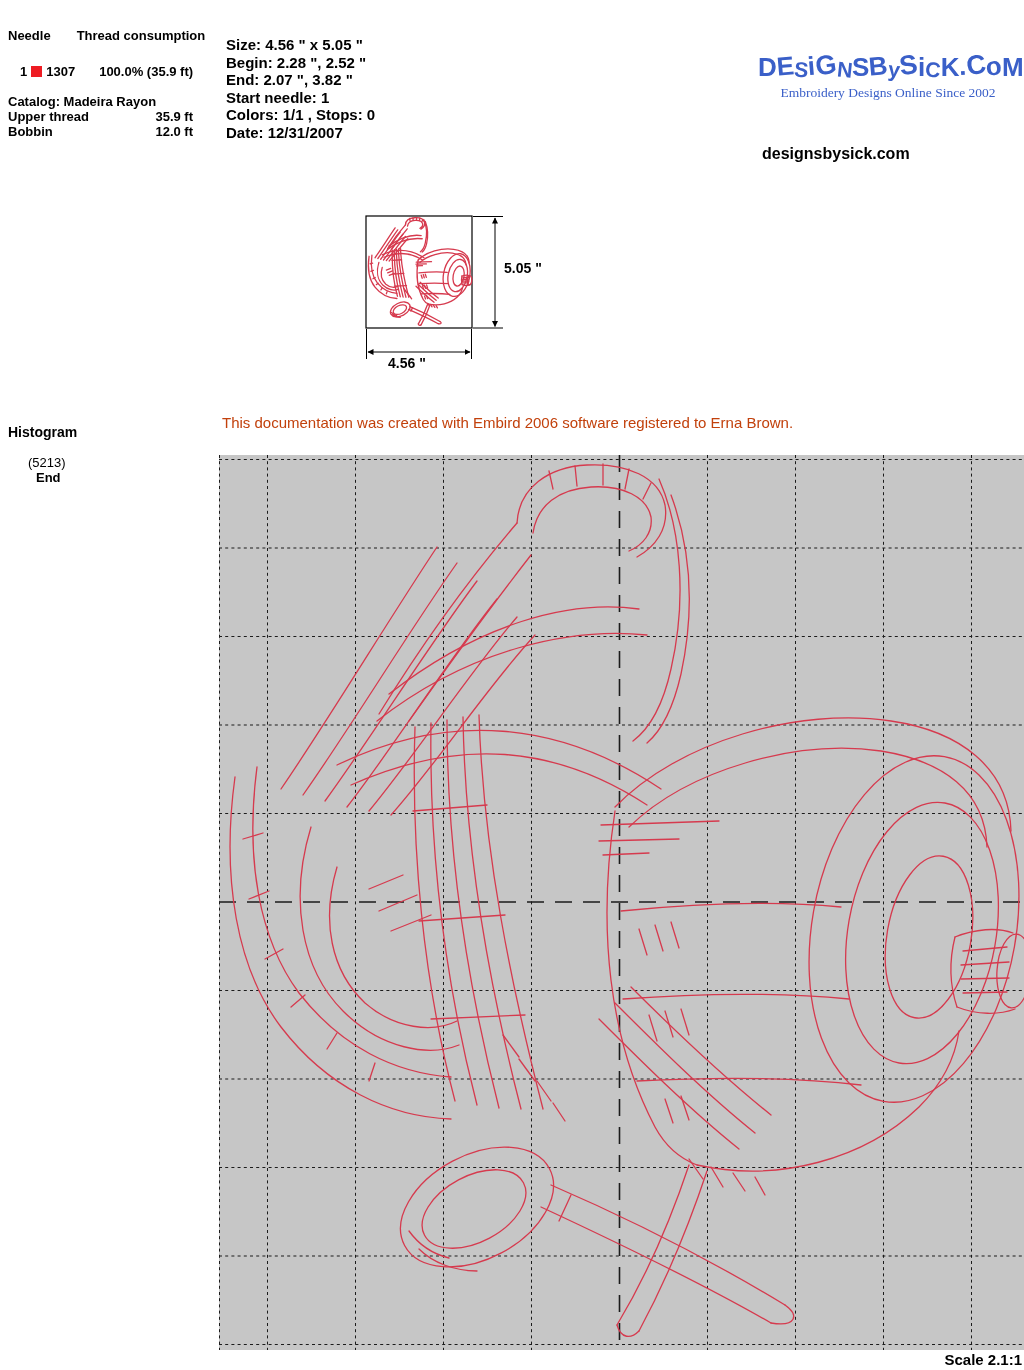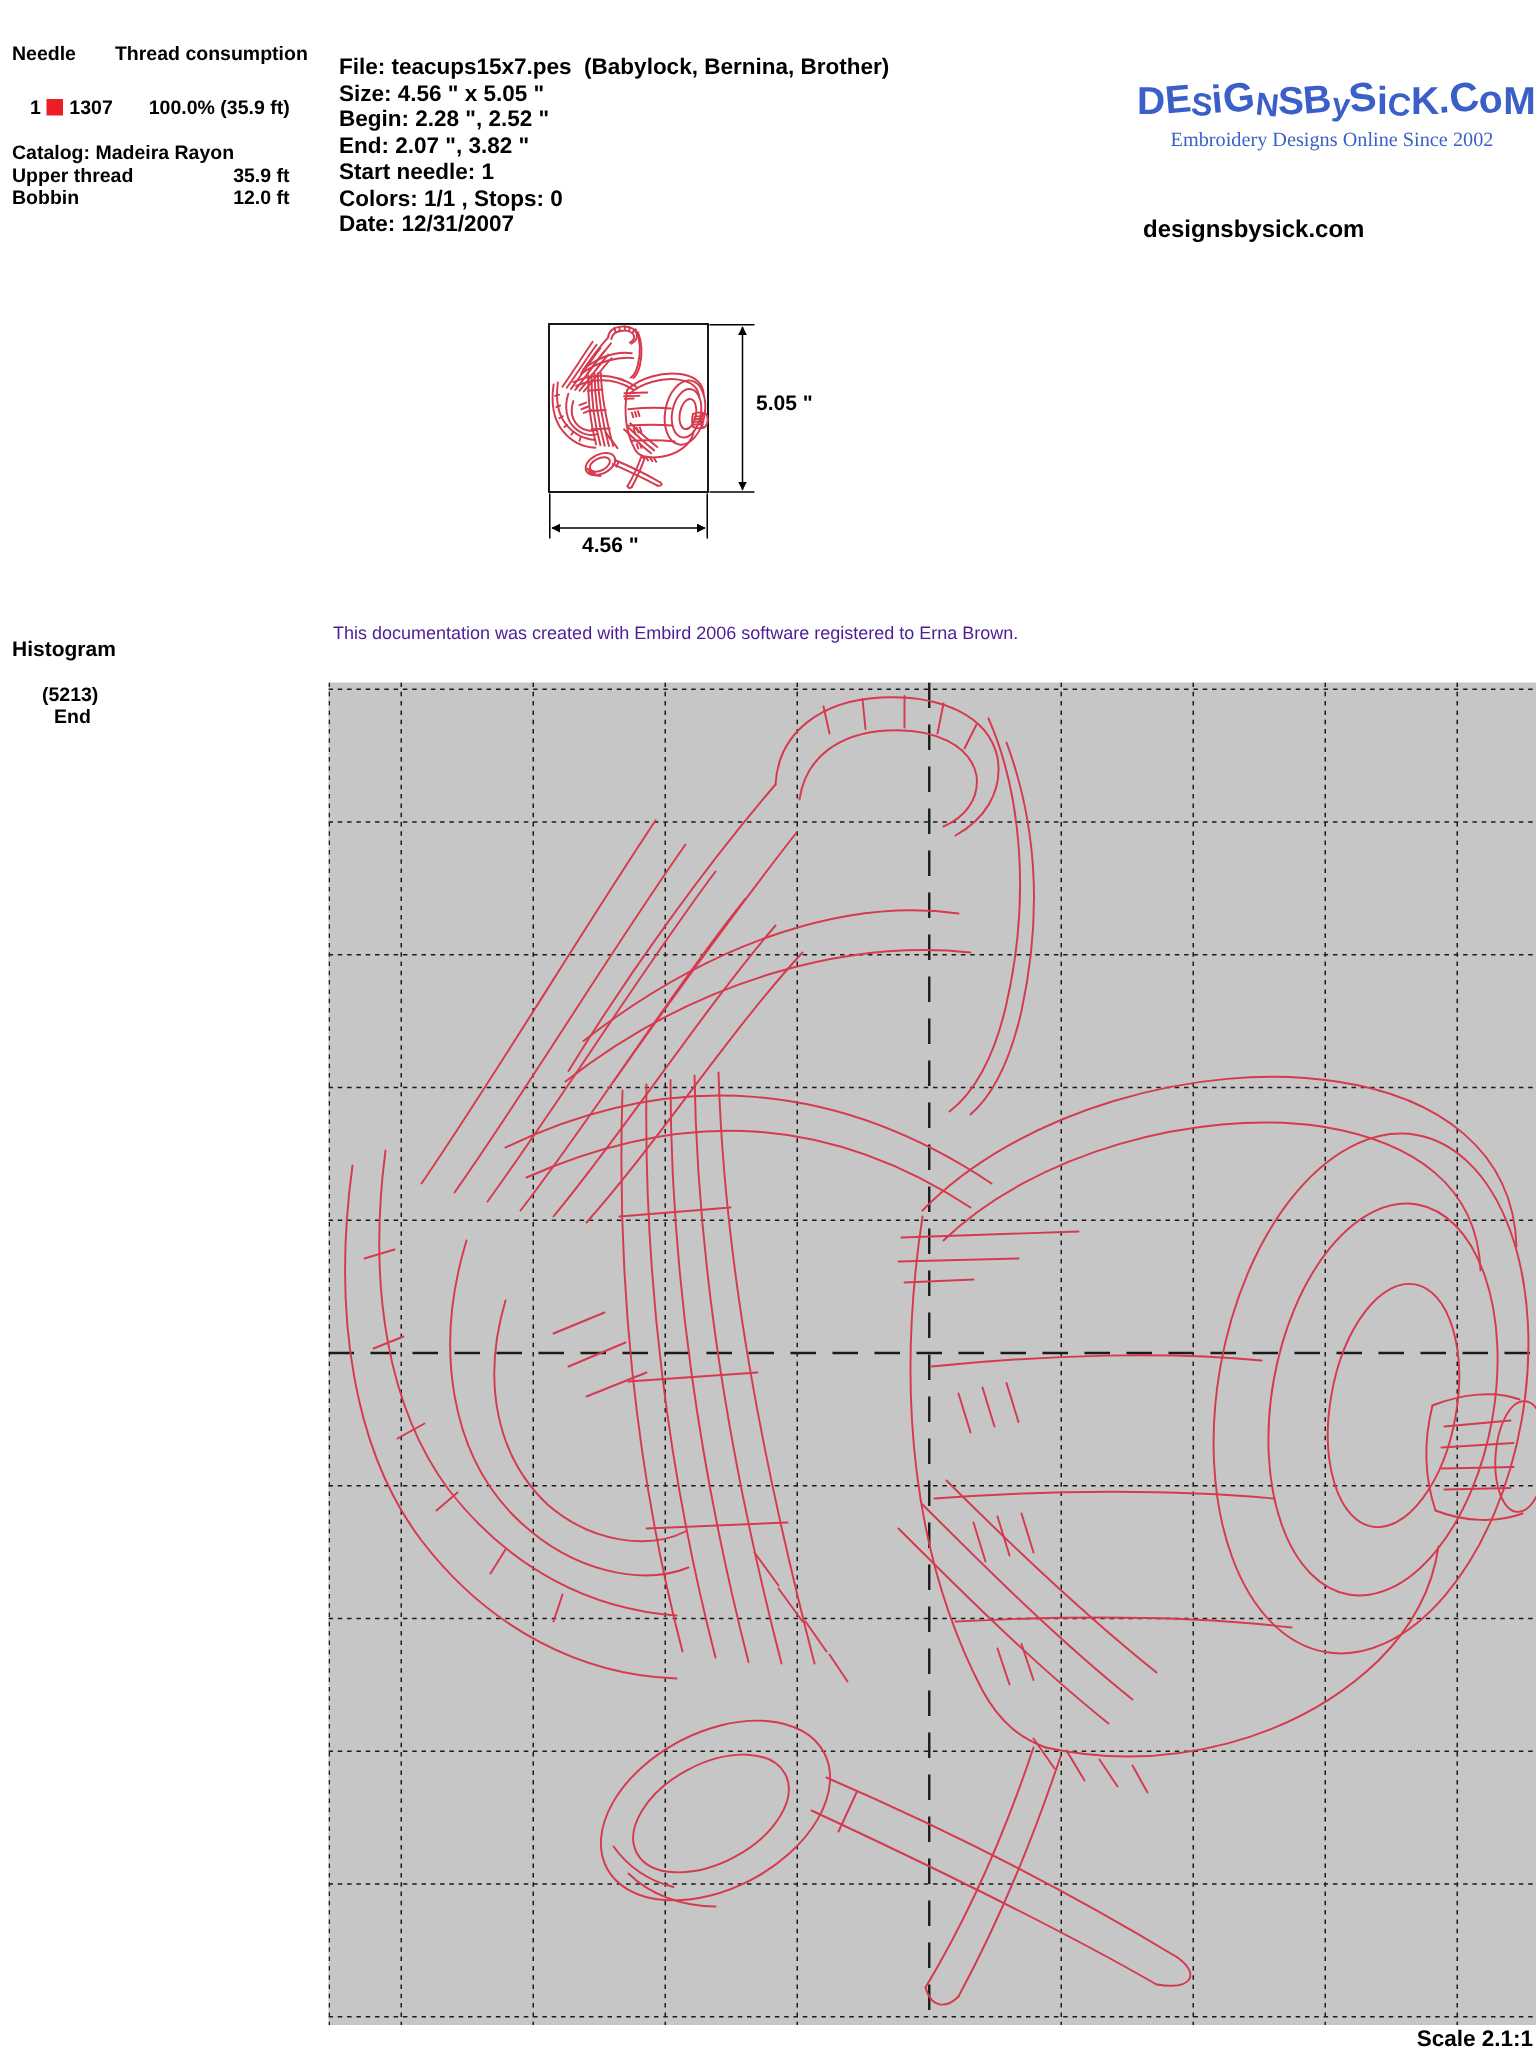--- a/index.html
+++ b/index.html
@@ -33,24 +33,24 @@
   .preview-wrap{position:absolute;left:365px;top:215px;width:230px;height:170px;}
   .preview-wrap svg{position:absolute;left:0;top:0;}
   .dim-label{position:absolute;font-size:14px;font-weight:bold;white-space:nowrap;}
   .dim-h-label{left:139px;top:45px;}
   .dim-w-label{left:23px;top:140px;}
   .dim{stroke:#000;stroke-width:1;fill:none;}
   
   .histogram{position:absolute;left:8px;top:424px;font-size:14px;}
   .hist-title{font-weight:bold;}
   .hist-row{position:absolute;left:20px;top:31px;font-size:13px;}
-  .hist-count{font-weight:bold;}
+  .hist-count{font-weight:normal;}
   .hist-end{font-weight:bold;margin-left:8px;}
   
-  .doc-note{position:absolute;left:222px;top:416px;font-size:12px;line-height:13.5px;color:#4c1d95;}
+  .doc-note{position:absolute;left:222px;top:416px;font-size:15px;line-height:13.5px;color:#c2410c;}
   
   .grid-area{position:absolute;left:219px;top:455px;width:805px;height:895px;background:var(--grid-bg,#c6c6c6);}
   .gridline{stroke:#1b1b1b;stroke-width:1;stroke-dasharray:3 3.2;fill:none;}
   .cross{stroke:#1b1b1b;stroke-width:1.6;stroke-dasharray:17 11;fill:none;}
   #design-art path,#design-art ellipse{
     fill:none;stroke:var(--design-red,#d63a4e);stroke-width:1.3;
     vector-effect:non-scaling-stroke;stroke-linecap:round;stroke-linejoin:round;
   }
   .scale-label{position:absolute;right:2px;top:1351px;font-size:15px;font-weight:bold;}
 </style>
@@ -185,21 +185,20 @@
     <span>Upper thread</span>
     <span>35.9 ft</span>
   </div>
   <div class="tp-line tp-bobbin">
     <span>Bobbin</span>
     <span>12.0 ft</span>
   </div>
 </div>
 
 <div class="file-info">
-  <div>File: teacups15x7.pes  (Babylock, Bernina, Brother)</div>
   <div>Size: 4.56 " x 5.05 "</div>
   <div>Begin: 2.28 ", 2.52 "</div>
   <div>End: 2.07 ", 3.82 "</div>
   <div>Start needle: 1</div>
   <div>Colors: 1/1 , Stops: 0</div>
   <div>Date: 12/31/2007</div>
 </div>
 
 <div class="brand">
   <div class="logo"><span>D</span><span>E</span><span>S</span><span>i</span><span>G</span><span>N</span><span>S</span><span>B</span><span>y</span><span>S</span><span>i</span><span>C</span><span>K</span><span>.</span><span>C</span><span>o</span><span>M</span></div>

